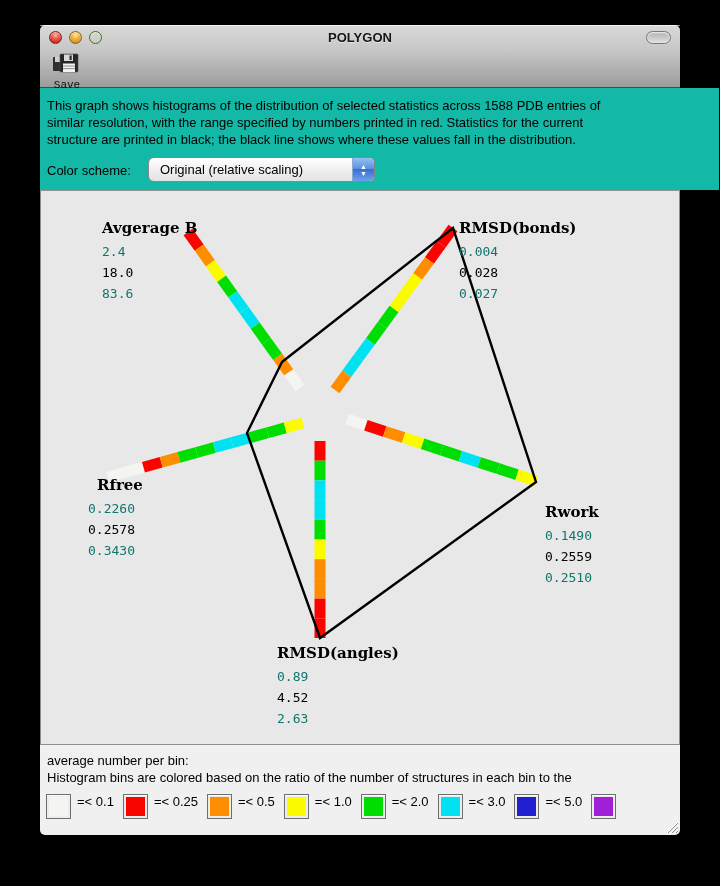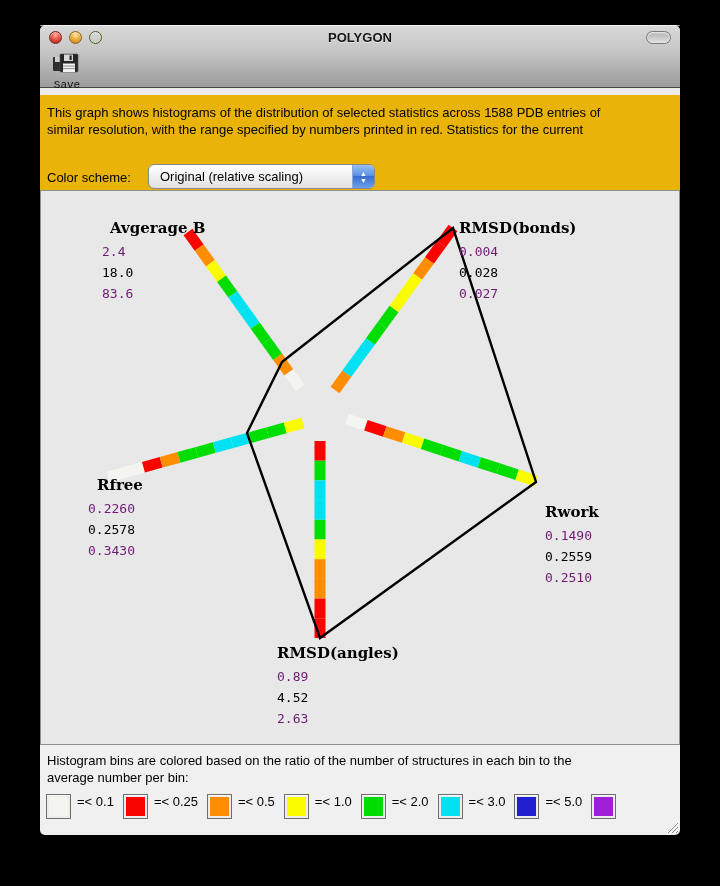--- a/index.html
+++ b/index.html
@@ -21,41 +21,41 @@
   .light{width:13px;height:13px;border-radius:50%;box-shadow:inset 0 1px 1px rgba(255,255,255,.6);}
   .light-red{background:radial-gradient(circle at 50% 30%,#ffb9b0 0%,#ef6a5d 30%,#d53c31 65%,#941c13);border:1px solid #7c221a;box-sizing:border-box;}
   .light-yellow{background:radial-gradient(circle at 50% 30%,#ffe9b0 0%,#f0b64e 35%,#dd9a2b 70%,#9c6410);border:1px solid #8a6414;box-sizing:border-box;}
   .light-green{background:radial-gradient(circle at 50% 30%,#d8f5ae 0%,#94ce56 35%,#6daf33 70%,#3f7313;border:0);border:1px solid #44691d;box-sizing:border-box;}
   .capsule{position:absolute;right:9px;top:6px;width:25px;height:13px;border-radius:7px;
           background:linear-gradient(#aeaeae,#e4e4e4);border:1px solid #787878;
           box-shadow:inset 0 1px 2px rgba(255,255,255,.9);box-sizing:border-box;}
   .save-btn{position:absolute;left:8px;top:26px;width:38px;height:36px;text-align:center;cursor:default;font-family:Liberation Mono, monospace;}
   .save-label{font-size:11px;color:#0d0d0d;line-height:11px;margin-top:0px;}
   
-  .intro{position:absolute;left:0;top:70px;width:640px;height:102px;background:#eab308;}
+  .intro{position:absolute;left:0;top:63px;width:640px;height:102px;background:#14b8a6;padding-left:39px;}
   .intro-text{position:absolute;left:7px;top:9px;width:626px;font-size:13px;line-height:17px;color:#000;}
   .scheme-label{position:absolute;left:7px;top:75px;font-size:13px;color:#000;}
   .dropdown{position:absolute;left:108px;top:69px;width:227px;height:25px;border:1px solid #888;
             border-radius:6px;background:linear-gradient(#ffffff,#e2e2e2);box-sizing:border-box;}
   .dropdown-text{position:absolute;left:11px;top:0;line-height:23px;font-size:13px;color:#000;}
   .dropdown-cap{position:absolute;right:0;top:0;width:22px;height:23px;border-radius:0 5px 5px 0;
             background:linear-gradient(#96bff2 0%,#5f93e2 45%,#3a6fd2 50%,#6ba0ea 100%);
             border-left:1px solid #89a8d6;box-sizing:border-box;
             display:flex;flex-direction:column;align-items:center;justify-content:center;}
   .dd-arrow{font-size:7px;line-height:7px;color:#fff;}
   
   .plot{position:absolute;left:0;top:165px;width:640px;height:555px;background:#e8e8e8;
         border:1px solid #8f8f8f;box-sizing:border-box;}
   .plot-svg{position:absolute;left:1px;top:165px;}
   .stat{position:absolute;}
   .stat-name{font-family:"DejaVu Serif",serif;font-weight:bold;font-size:15px;color:#000;
              margin-bottom:4px;white-space:nowrap;}
   .stat-val{font-family:"DejaVu Sans Mono",monospace;font-size:13px;line-height:21px;
             color:#000;white-space:nowrap;}
-  .stat-val.red{color:#701a75;}
+  .stat-val.red{color:#0f766e;}
   
   .bottom{position:absolute;left:0;top:720px;width:640px;height:90px;background:#f0f0f0;
           border-radius:0 0 5px 5px;}
   .bottom-text{position:absolute;left:7px;top:7px;width:626px;font-size:13px;line-height:17px;color:#000;}
   .legend-row{position:absolute;left:6px;top:49px;width:630px;display:flex;align-items:center;}
   .legend-item{display:flex;align-items:flex-start;}
   .legend-swatch{width:19px;height:19px;padding:2px;border:1px solid #6e6e6e;background:#ececec;
                  box-shadow:inset 0 1px 0 rgba(255,255,255,.9);margin-right:6px;}
   .legend-swatch div{width:100%;height:100%;}
   .legend-label{font-size:13px;color:#000;margin-right:9px;white-space:nowrap;}
@@ -88,20 +88,21 @@
         <rect x="11" y="17" width="12" height="1.1" fill="#9a9a9a"></rect>
       </svg>
       <div class="save-label">Save</div>
     </div>
   </div>
 
   <div class="intro">
     <div class="intro-text">
       <div>This graph shows histograms of the distribution of selected statistics across 1588 PDB entries of</div>
       <div>similar resolution, with the range specified by numbers printed in red.  Statistics for the current</div>
+      <div>structure are printed in black; the black line shows where these values fall in the distribution.</div>
     </div>
     <div class="scheme-label">Color scheme:</div>
     <div class="dropdown">
       <div class="dropdown-text">Original (relative scaling)</div>
       <div class="dropdown-cap">
         <div class="dd-arrow">▲</div>
         <div class="dd-arrow">▼</div>
       </div>
     </div>
   </div>
@@ -156,21 +157,21 @@
       <line x1="155.63636363636363" y1="262.45454545454544" x2="173.36363636363637" y2="257.54545454545456" stroke="#00dd00" stroke-width="11"></line>
       <line x1="173.36363636363637" y1="257.54545454545456" x2="191.0909090909091" y2="252.63636363636363" stroke="#00e2f2" stroke-width="11"></line>
       <line x1="191.0909090909091" y1="252.63636363636363" x2="208.8181818181818" y2="247.72727272727272" stroke="#00e2f2" stroke-width="11"></line>
       <line x1="208.8181818181818" y1="247.72727272727272" x2="226.54545454545453" y2="242.8181818181818" stroke="#00dd00" stroke-width="11"></line>
       <line x1="226.54545454545453" y1="242.8181818181818" x2="244.27272727272728" y2="237.9090909090909" stroke="#00dd00" stroke-width="11"></line>
       <line x1="244.27272727272728" y1="237.9090909090909" x2="262" y2="233" stroke="#fbfb00" stroke-width="11"></line>
       <polygon points="241,172 412,38 495,292 279,448 206,243" fill="none" stroke="#000000" stroke-width="2.4"></polygon>
     </svg>
   <div id="stats-layer">
       <div class="stat" style="left: 62px; top: 194px;">
-        <div class="stat-name" style="margin-left: 8px;">Avgerage B</div>
+        <div class="stat-name" style="margin-left: 0px;">Avgerage B</div>
         <div class="stat-val red">2.4</div>
         <div class="stat-val">18.0</div>
         <div class="stat-val red">83.6</div>
       </div>
       <div class="stat" style="left: 419px; top: 194px;">
         <div class="stat-name" style="margin-left: 0px;">RMSD(bonds)</div>
         <div class="stat-val red">0.004</div>
         <div class="stat-val">0.028</div>
         <div class="stat-val red">0.027</div>
       </div>
@@ -189,22 +190,22 @@
       <div class="stat" style="left: 3px; top: 451px; margin-left: 45px;">
         <div class="stat-name" style="margin-left: 9px;">Rfree</div>
         <div class="stat-val red">0.2260</div>
         <div class="stat-val">0.2578</div>
         <div class="stat-val red">0.3430</div>
       </div>
     </div>
 
   <div class="bottom">
     <div class="bottom-text">
+      <div>average number per bin:</div>
       <div>Histogram bins are colored based on the ratio of the number of structures in each bin to the</div>
-      <div>average number per bin:</div>
     </div>
     <div class="legend-row" id="legend-row">
         <span class="legend-item">
           <span class="legend-swatch">
             <div style="background: rgb(244, 244, 241);"></div>
           </span>
           <span class="legend-label">=&lt; 0.1</span>
         </span>
         <span class="legend-item">
           <span class="legend-swatch">

